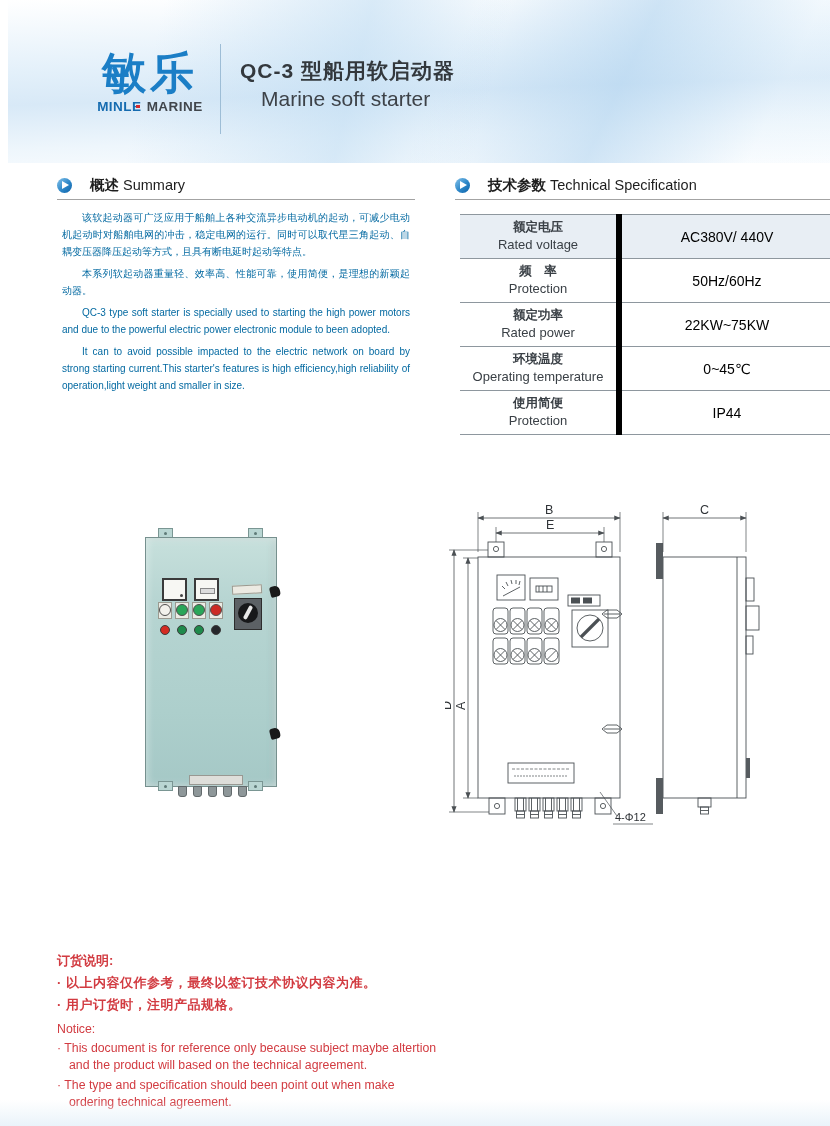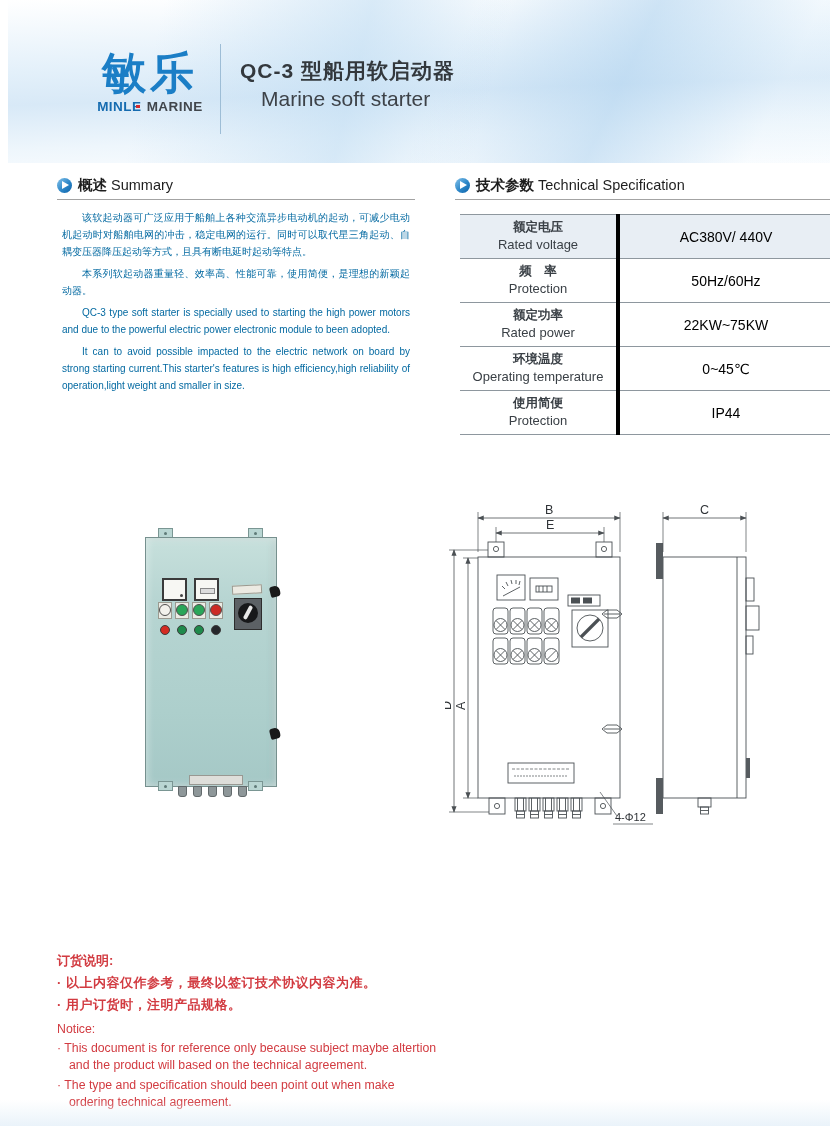--- a/index.html
+++ b/index.html
@@ -20,38 +20,38 @@
   .logo-cn{font-size:44px;line-height:1.05;font-weight:bold;color:#1b7ec6;letter-spacing:4px;font-family:"DejaVu Sans",sans-serif;}
   .logo-en{margin-top:3px;font-size:13.5px;font-weight:bold;letter-spacing:.5px;white-space:nowrap;}
   .logo-en .b1{color:#156bb0;position:relative;}
   .logo-en .b1 .red-mark{position:absolute;right:2px;top:6px;width:4px;height:3px;background:#d22a2e;}
   .logo-en .b2{color:#41464c;margin-left:5px;font-weight:bold;}
   .header-divider{position:absolute;left:212px;top:44px;width:1px;height:90px;background:#9dbdd6;}
   .title-cn{position:absolute;left:232px;top:57px;font-size:21px;font-weight:bold;color:#33383d;letter-spacing:1px;}
   .title-en{position:absolute;left:232px;top:87px;font-size:21px;font-weight:normal;color:#3d4248;margin-left:21px;}
   
   .sec{position:absolute;}
-  .sec-head{display:flex;align-items:center;gap:6px;height:18px;}
+  .sec-head{display:flex;align-items:center;gap:18px;height:18px;}
   .bullet-icon{width:15px;height:15px;border-radius:50%;flex:0 0 15px;
     background:linear-gradient(135deg,#85c3ea 0%,#2c86c8 55%,#0f63a8 100%);position:relative;}
   .bullet-icon::after{content:"";position:absolute;left:5px;top:3.5px;width:0;height:0;
     border-left:7px solid #ffffff;border-top:4px solid transparent;border-bottom:4px solid transparent;}
   .sec-title{font-size:14.5px;color:#1e1e1e;}
   .sec-title .zh{font-weight:bold;}
   .sec-title .en{font-weight:normal;margin-left:4px;}
   .sec-rule{border:none;border-top:1px solid #a3a3a3;margin:5px 0 0 0;}
   
   .summary-body{margin-top:9px;}
   .summary-body p{margin:5px;font-size:10px;line-height:1.7;text-indent:2em;text-align:justify;color:#0369a1;}
   
   .spec-table{margin:14px 0 0 5px;width:372px;border-collapse:collapse;}
   .spec-table tr{height:44px;}
   .spec-table tr{border-top:1px solid #8e979e;border-bottom:1px solid #8e979e;}
   .spec-table td{padding:3px 0;text-align:center;vertical-align:middle;}
-  .spec-table td.lbl{width:156px;border-right:4px solid #000000;}
+  .spec-table td.lbl{width:156px;border-right:6px solid #000000;}
   .spec-table tr.shaded{background:#e8eef4;}
   .lbl-cn{font-size:12.5px;font-weight:bold;color:#3a4046;line-height:1.35;}
   .lbl-en{font-size:13px;font-weight:normal;color:#3a4046;line-height:1.35;}
   .val{font-size:14px;color:#000000;}
   
   .photo{position:absolute;left:140px;top:528px;width:143px;height:280px;}
   .cab-tab{position:absolute;width:15px;height:10px;background:#b9d6d3;border:1px solid #7a9693;box-sizing:border-box;}
   .cab-tab i{display:block;width:3px;height:3px;border-radius:50%;background:#5f7a78;margin:3px auto 0 auto;}
   .cab-body{position:absolute;left:5px;top:9px;width:132px;height:250px;box-sizing:border-box;
     background:linear-gradient(180deg,#c7e0dc 0%,#b7d5d2 25%,#adcfcc 70%,#a5c8c6 100%);

